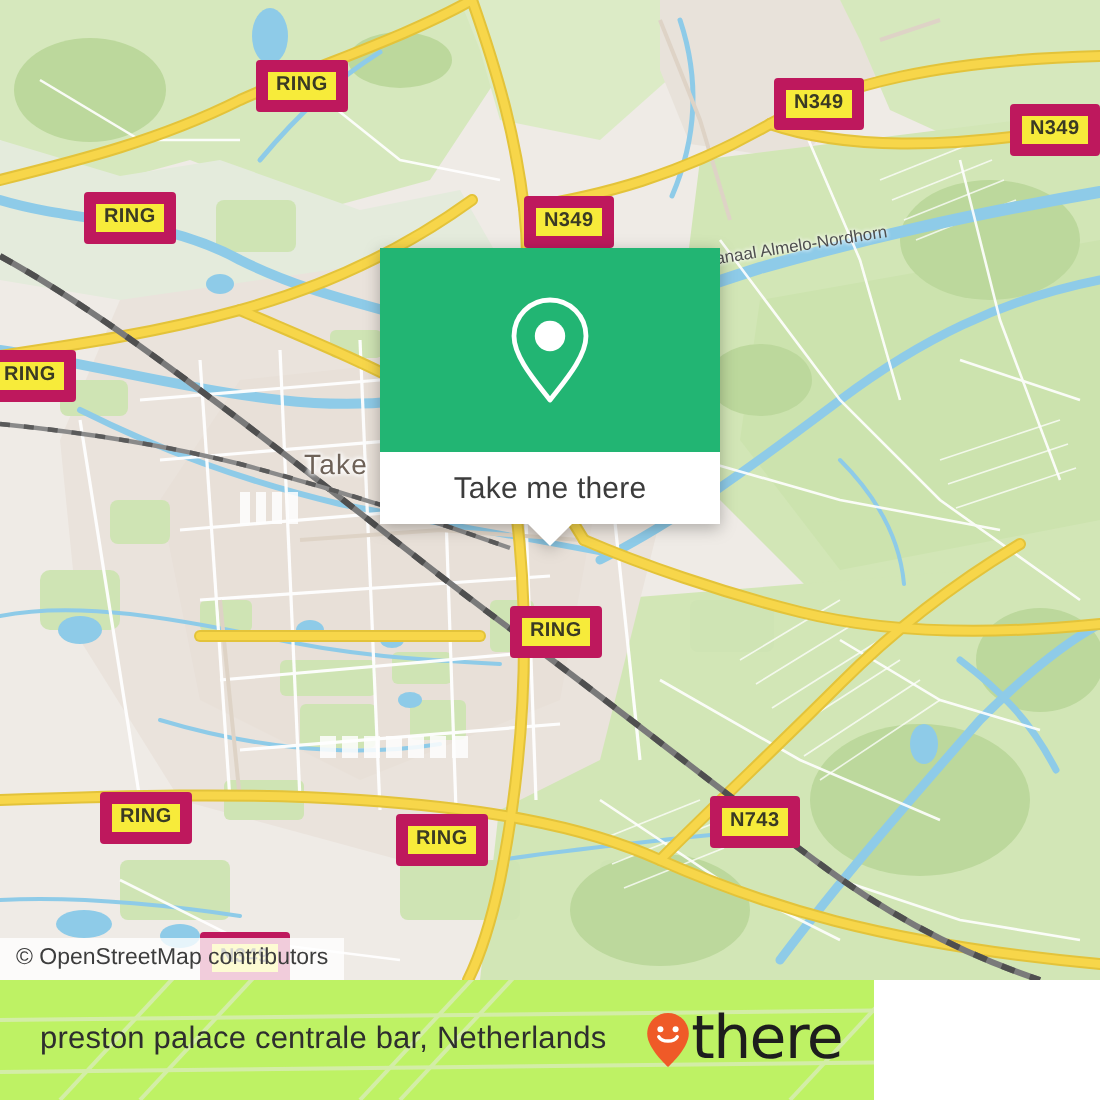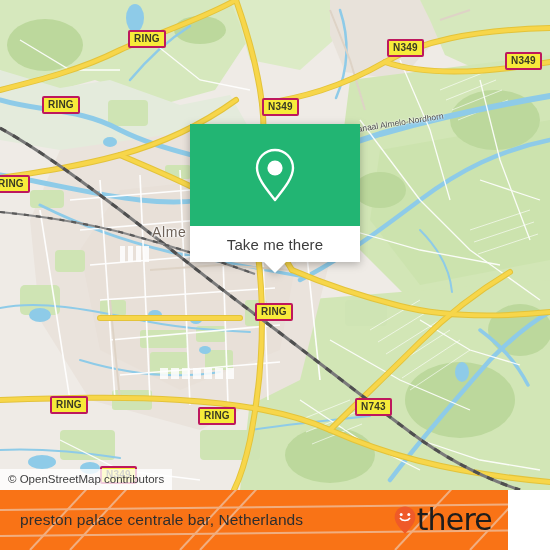--- a/index.html
+++ b/index.html
@@ -36,21 +36,21 @@
     top: 0;
     width: 550px;
     height: 490px;
     display: block;
   }
 
   
   .shield {
     position: absolute;
     background: #f7eb3a;
-    border: 2px solid #be185d;
+    border: 6px solid #be185d;
     border-radius: 2px;
     color: #3a3a24;
     font-size: 10px;
     font-weight: bold;
     font-family: "Liberation Sans", sans-serif;
     line-height: 12px;
     padding: 1px 4px 1px 4px;
     letter-spacing: 0.2px;
     white-space: nowrap;
     box-sizing: border-box;
@@ -138,23 +138,23 @@
     font-family: "Liberation Sans", sans-serif;
     line-height: 15px;
     white-space: nowrap;
   }
 
   
   .bottom-bar {
     position: absolute;
     left: 0;
     top: 490px;
-    width: 508px;
+    width: 437px;
     height: 60px;
-    background: #f97316;
+    background: #bef264;
     overflow: hidden;
     text-align: right;
   }
   .bottom-bar-bg {
     position: absolute;
     left: 0;
     top: 0;
     width: 550px;
     height: 60px;
     opacity: 0.5;
@@ -385,21 +385,21 @@
         </g>
 
         <path d="M0,128 C40,150 80,180 120,210 C170,248 215,285 260,318 C310,355 360,395 410,432 C450,462 490,480 520,490" fill="none" stroke="#7a7a7a" stroke-width="3"></path>
         <path d="M0,128 C40,150 80,180 120,210 C170,248 215,285 260,318 C310,355 360,395 410,432 C450,462 490,480 520,490" fill="none" stroke="#4f4f4f" stroke-width="3" stroke-dasharray="7 8"></path>
         <path d="M0,212 C40,216 80,222 120,232 C165,244 210,258 255,274" fill="none" stroke="#8a8a8a" stroke-width="2.2"></path>
         <path d="M0,212 C40,216 80,222 120,232 C165,244 210,258 255,274" fill="none" stroke="#5a5a5a" stroke-width="2.2" stroke-dasharray="5 7"></path>
 
       </g>
     </svg>
 
-    <span class="place-label" style="left:152px; top:224px;">Alme</span>
+    <span class="place-label" style="left:152px; top:224px;">Take</span>
 
     <span class="water-label" style="left:352px; top:125px;">Kanaal Almelo-Nordhorn</span>
 
     <span class="shield" style="left:128px; top:30px;">RING</span>
     <span class="shield" style="left:42px; top:96px;">RING</span>
     <span class="shield" style="left:262px; top:98px;">N349</span>
     <span class="shield" style="left:387px; top:39px;">N349</span>
     <span class="shield" style="left:505px; top:52px;">N349</span>
     <span class="shield" style="left:-8px; top:175px;">RING</span>
     <span class="shield" style="left:255px; top:303px;">RING</span>

